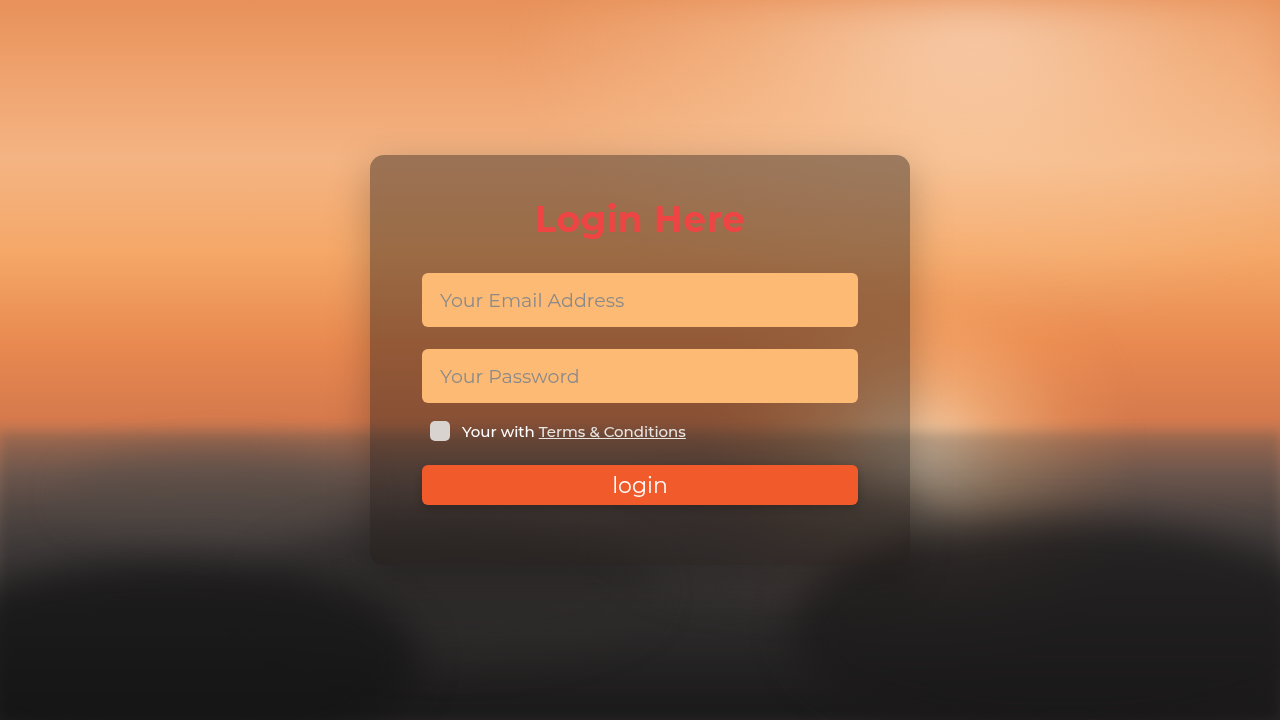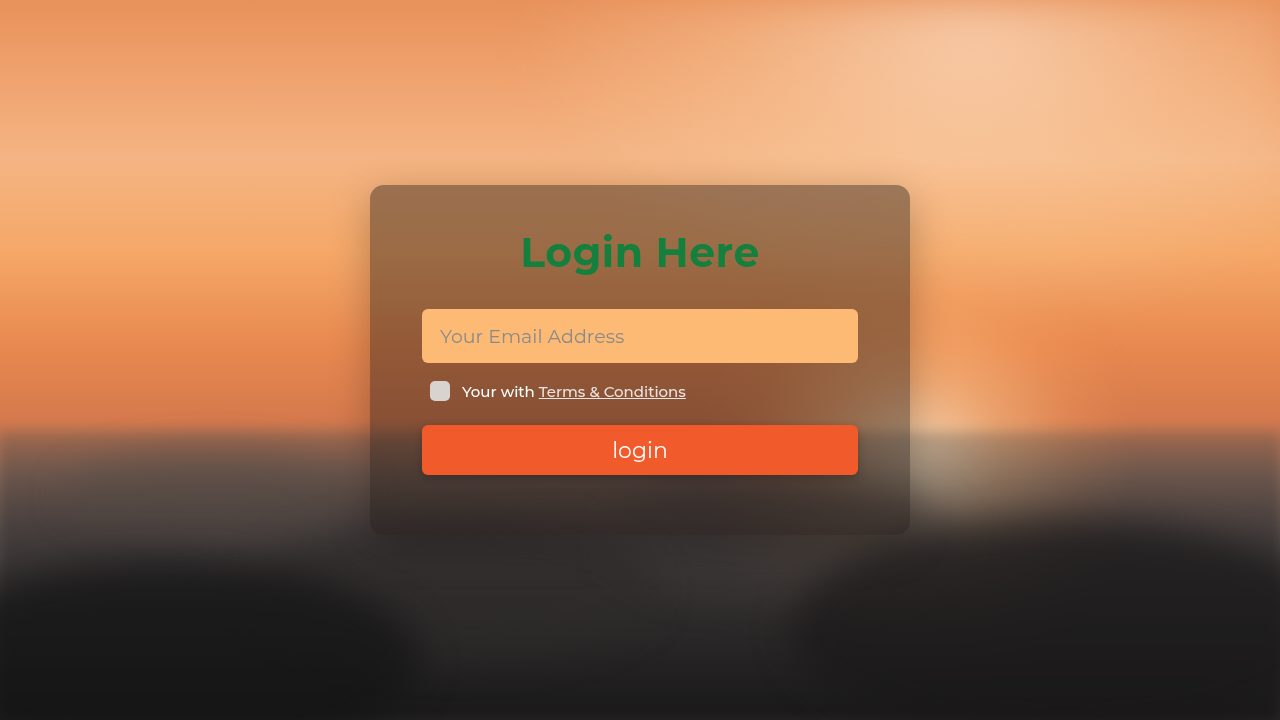--- a/index.html
+++ b/index.html
@@ -80,22 +80,22 @@
       width: 540px;
       padding: 42px 52px 60px 52px;
       background: rgba(30, 25, 22, 0.42);
       border-radius: 14px;
       box-shadow: 0 12px 40px rgba(0,0,0,0.25);
       display: flex;
       flex-direction: column;
       align-items: center;
     }
     .login-title {
-      color: #15803d;
-      font-size: 41px;
+      color: #ef4444;
+      font-size: 36px;
       font-weight: 700;
       letter-spacing: 0.5px;
       margin-bottom: 32px;
       text-align: center;
     }
     .input-field {
       width: 100%;
       height: 54px;
       background: #fdba74;
       border: none;
@@ -133,21 +133,21 @@
       font-size: 15px;
       font-weight: 500;
     }
     .terms-link {
       color: #e8e4e0;
       text-decoration: underline;
       cursor: pointer;
     }
     .login-button {
       width: 100%;
-      height: 50px;
+      height: 40px;
       background: #f15a2b;
       border: none;
       border-radius: 6px;
       color: #ffffff;
       font-size: 22px;
       font-family: inherit;
       font-weight: 400;
       cursor: pointer;
       box-shadow: 0 3px 8px rgba(0,0,0,0.2);
     }
@@ -164,20 +164,21 @@
   <div class="wave wave2"></div>
   <div class="wave wave1"></div>
   <div class="wave wave3"></div>
 </div>
 
 <div class="login-card">
   <h1 class="login-title">Login Here</h1>
 
   <input type="text" class="input-field" placeholder="Your Email Address" style="">
 
+  <input type="password" class="input-field" placeholder="Your Password" style="">
 
   <div class="agree-row">
     <div class="checkbox"></div>
     <span class="agree-text">
       <span>Your with </span><span class="terms-link">Terms &amp; Conditions</span>
     </span>
   </div>
 
   <button class="login-button">login</button>
 </div>

